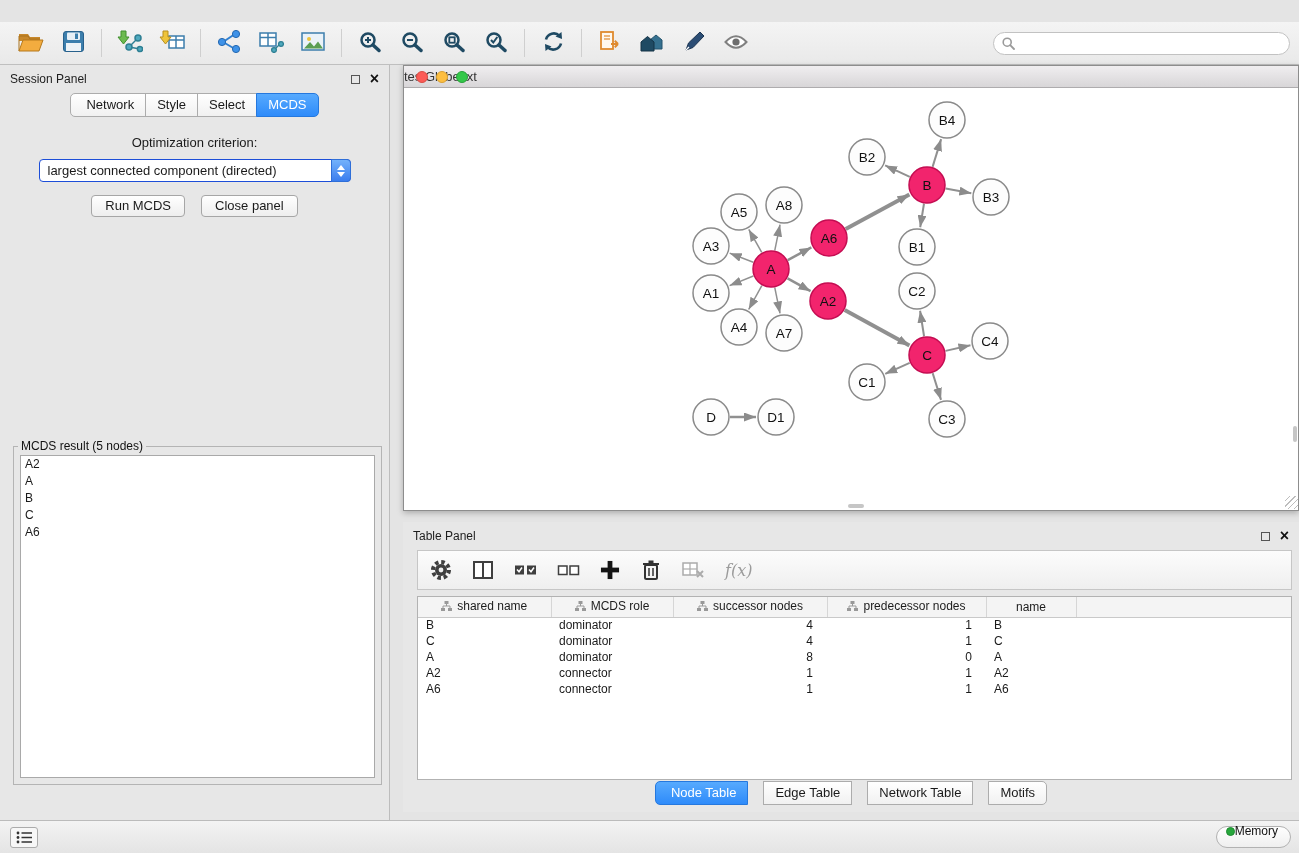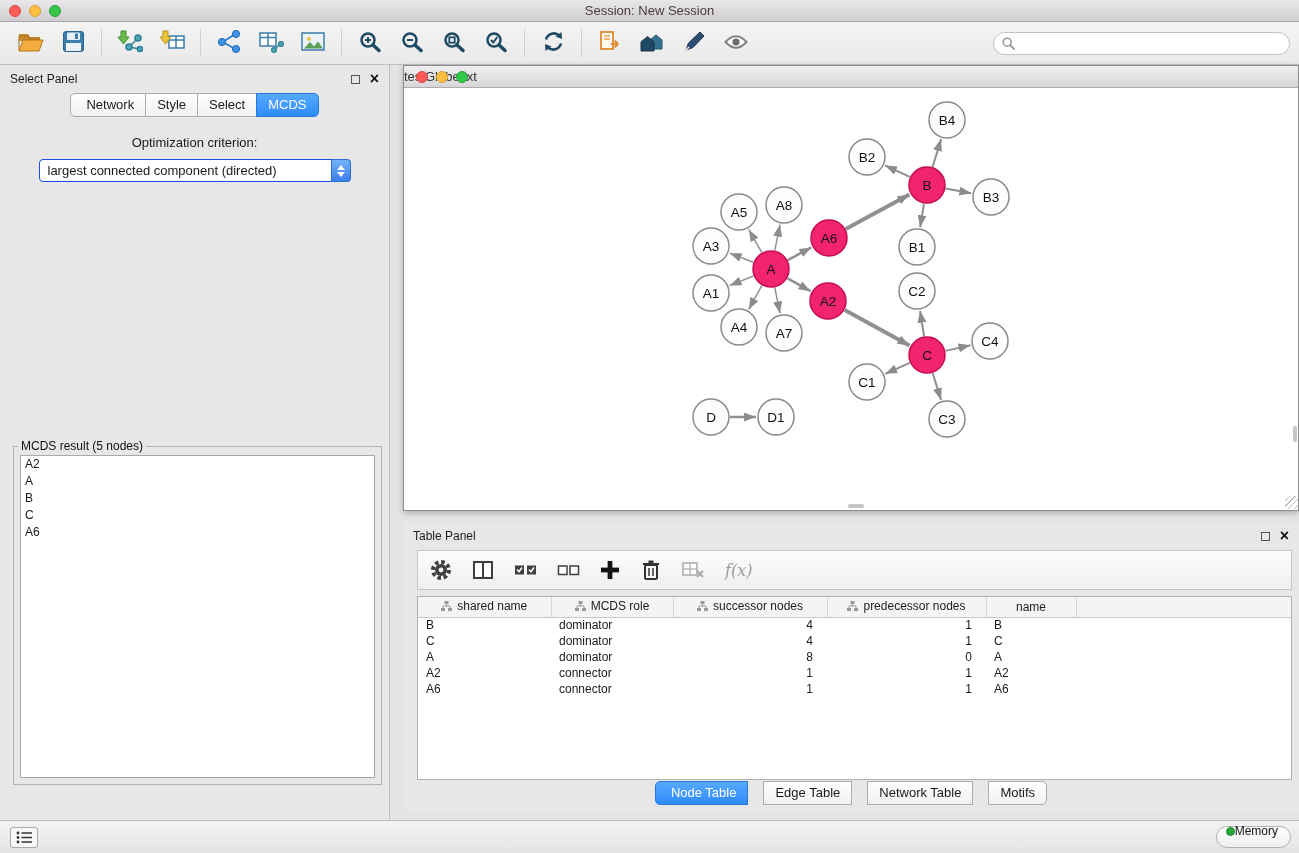--- a/index.html
+++ b/index.html
@@ -105,28 +105,20 @@
   .memory-btn { position:absolute; right:8px; top:5px; height:22px; padding:0 12px 12px 9px;
     border:1px solid #B2B2B2; border-radius:11px; background:linear-gradient(#FEFEFE,#EFEFEF);
     display:flex; align-items:center; font-size:12px; color:#111; }
   .mem-dot { width:9px; height:9px; border-radius:50%; background:#27A73C; border:1px solid #1E8A30; }
 </style>
 </head>
 <body>
 
 <div class="app">
 
-  <div class="titlebar">
-    <div class="traffic">
-      <span class="light red"></span>
-      <span class="light yellow"></span>
-      <span class="light green"></span>
-    </div>
-    <span>Session: New Session</span>
-  </div>
 
   <div class="toolbar">
     <button class="tbtn">
       <span><svg width="26" height="21" viewBox="0 0 26 21">
             <path d="M1 3 h9 l2 3 h10 v4 H1 z" fill="#C8882B"></path>
             <path d="M1 20 V5 h9 l2 3 h10" fill="none" stroke="#A9721F" stroke-width="1"></path>
             <path d="M1 20 L5 9 h20 l-4 11 z" fill="#F3AC3F" stroke="#B5791D" stroke-width="1"></path>
           </svg></span>
     </button>
     <button class="tbtn">
@@ -260,21 +252,21 @@
       <input type="text" placeholder="" style="">
       <span class="mag"><svg width="13" height="13" viewBox="0 0 13 13">
             <circle cx="5.2" cy="5.2" r="4" fill="none" stroke="#9A9A9A" stroke-width="1.6"></circle>
             <line x1="8.2" y1="8.2" x2="12" y2="12" stroke="#9A9A9A" stroke-width="1.8" stroke-linecap="round"></line>
           </svg></span>
     </div>
   </div>
 
   <div class="control-panel">
     <div class="panel-header">
-      <span>Select Panel</span>
+      <span>Session Panel</span>
       <span class="panel-controls">
         <span class="float-box"></span>
         <span class="close-x">×</span>
       </span>
     </div>
     <div class="tab-row">
       <div class="tab">Network</div>
       <div class="tab">Style</div>
       <div class="tab">Select</div>
       <div class="tab active">MCDS</div>
@@ -283,20 +275,24 @@
     <div class="opt-label">Optimization criterion:</div>
 
     <div class="select-box">
       <span>largest connected component (directed)</span>
       <span class="select-stepper">
           <span class="arr-up"></span>
           <span class="arr-dn"></span>
         </span>
     </div>
 
+    <div class="btn-row">
+      <button class="mac-btn">Run MCDS</button>
+      <button class="mac-btn">Close panel</button>
+    </div>
 
     <fieldset class="result-fieldset">
       <legend>MCDS result (5 nodes)</legend>
       <div class="result-list">
           <div class="result-item">A2</div>
           <div class="result-item">A</div>
           <div class="result-item">B</div>
           <div class="result-item">C</div>
           <div class="result-item">A6</div>
         </div>

